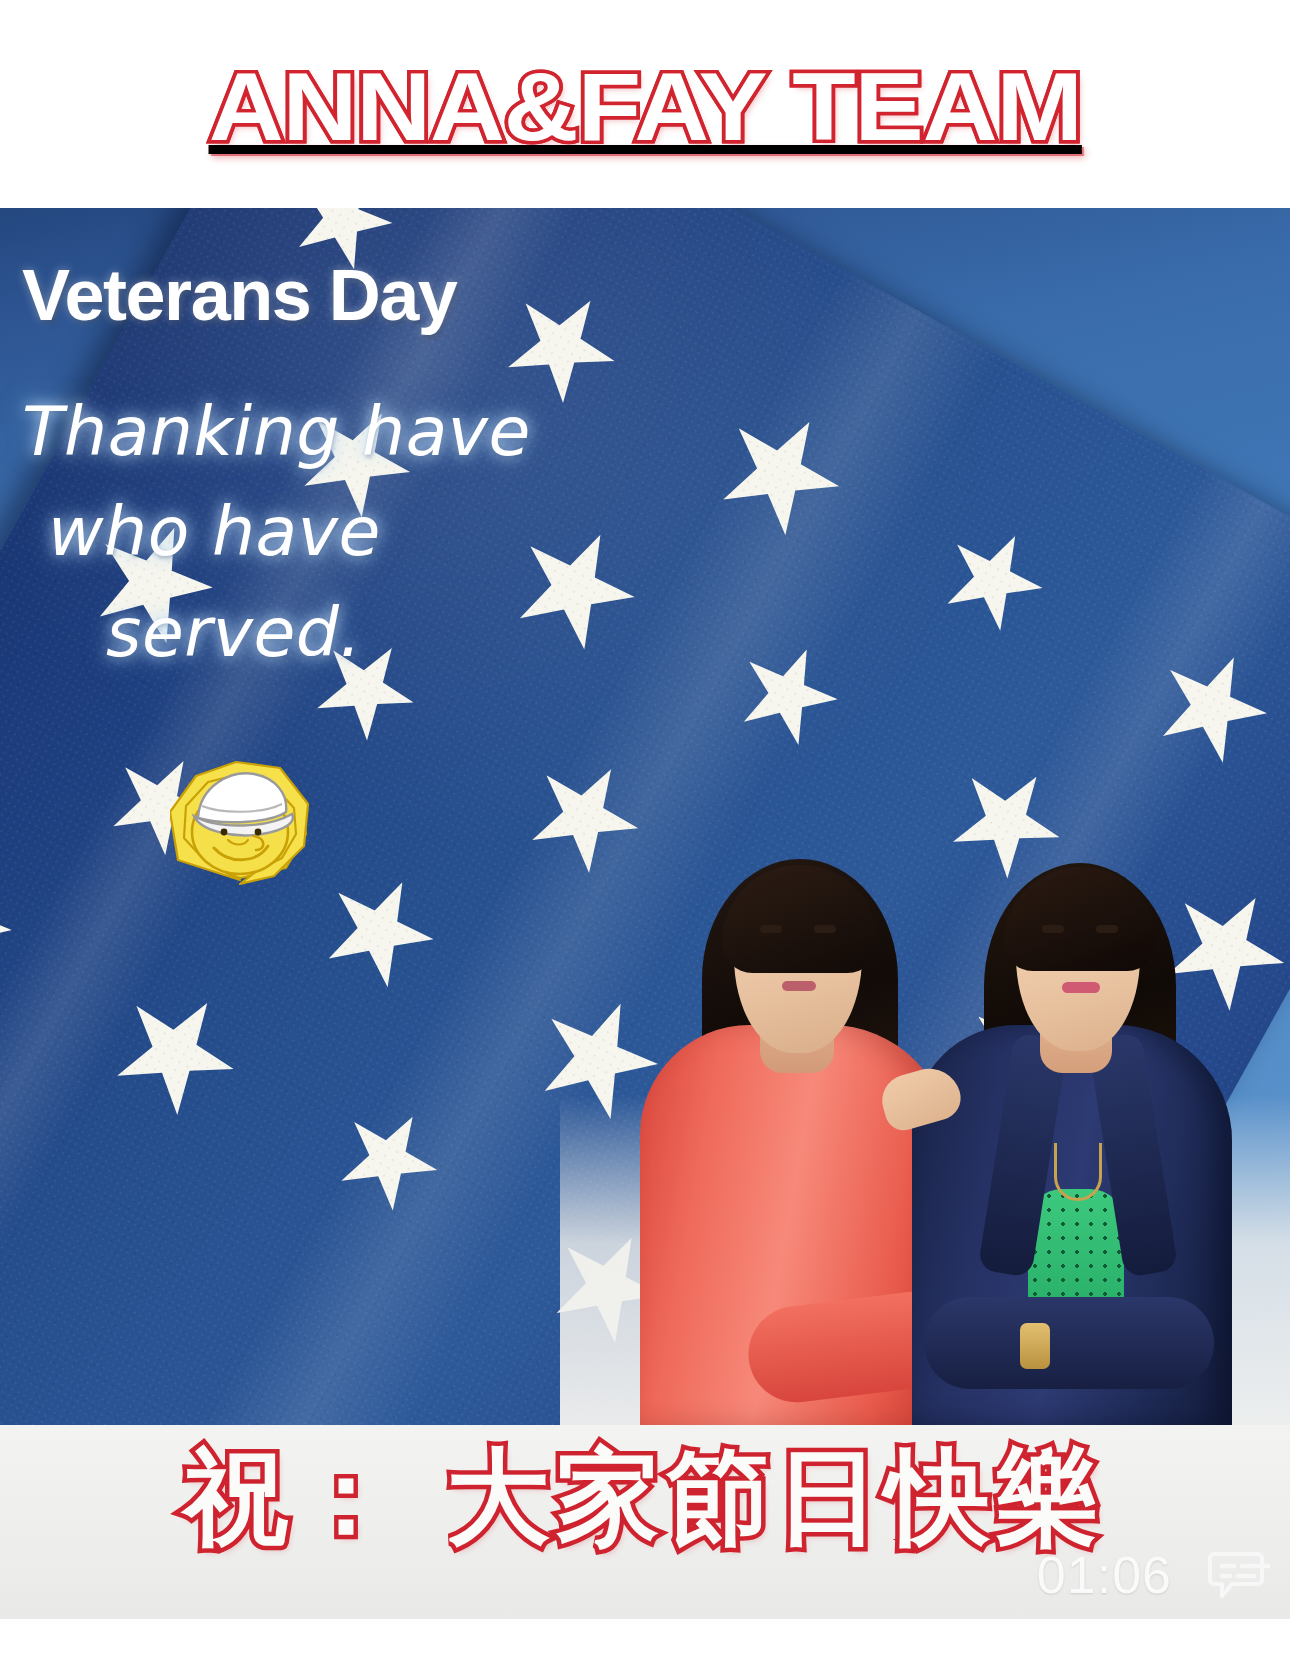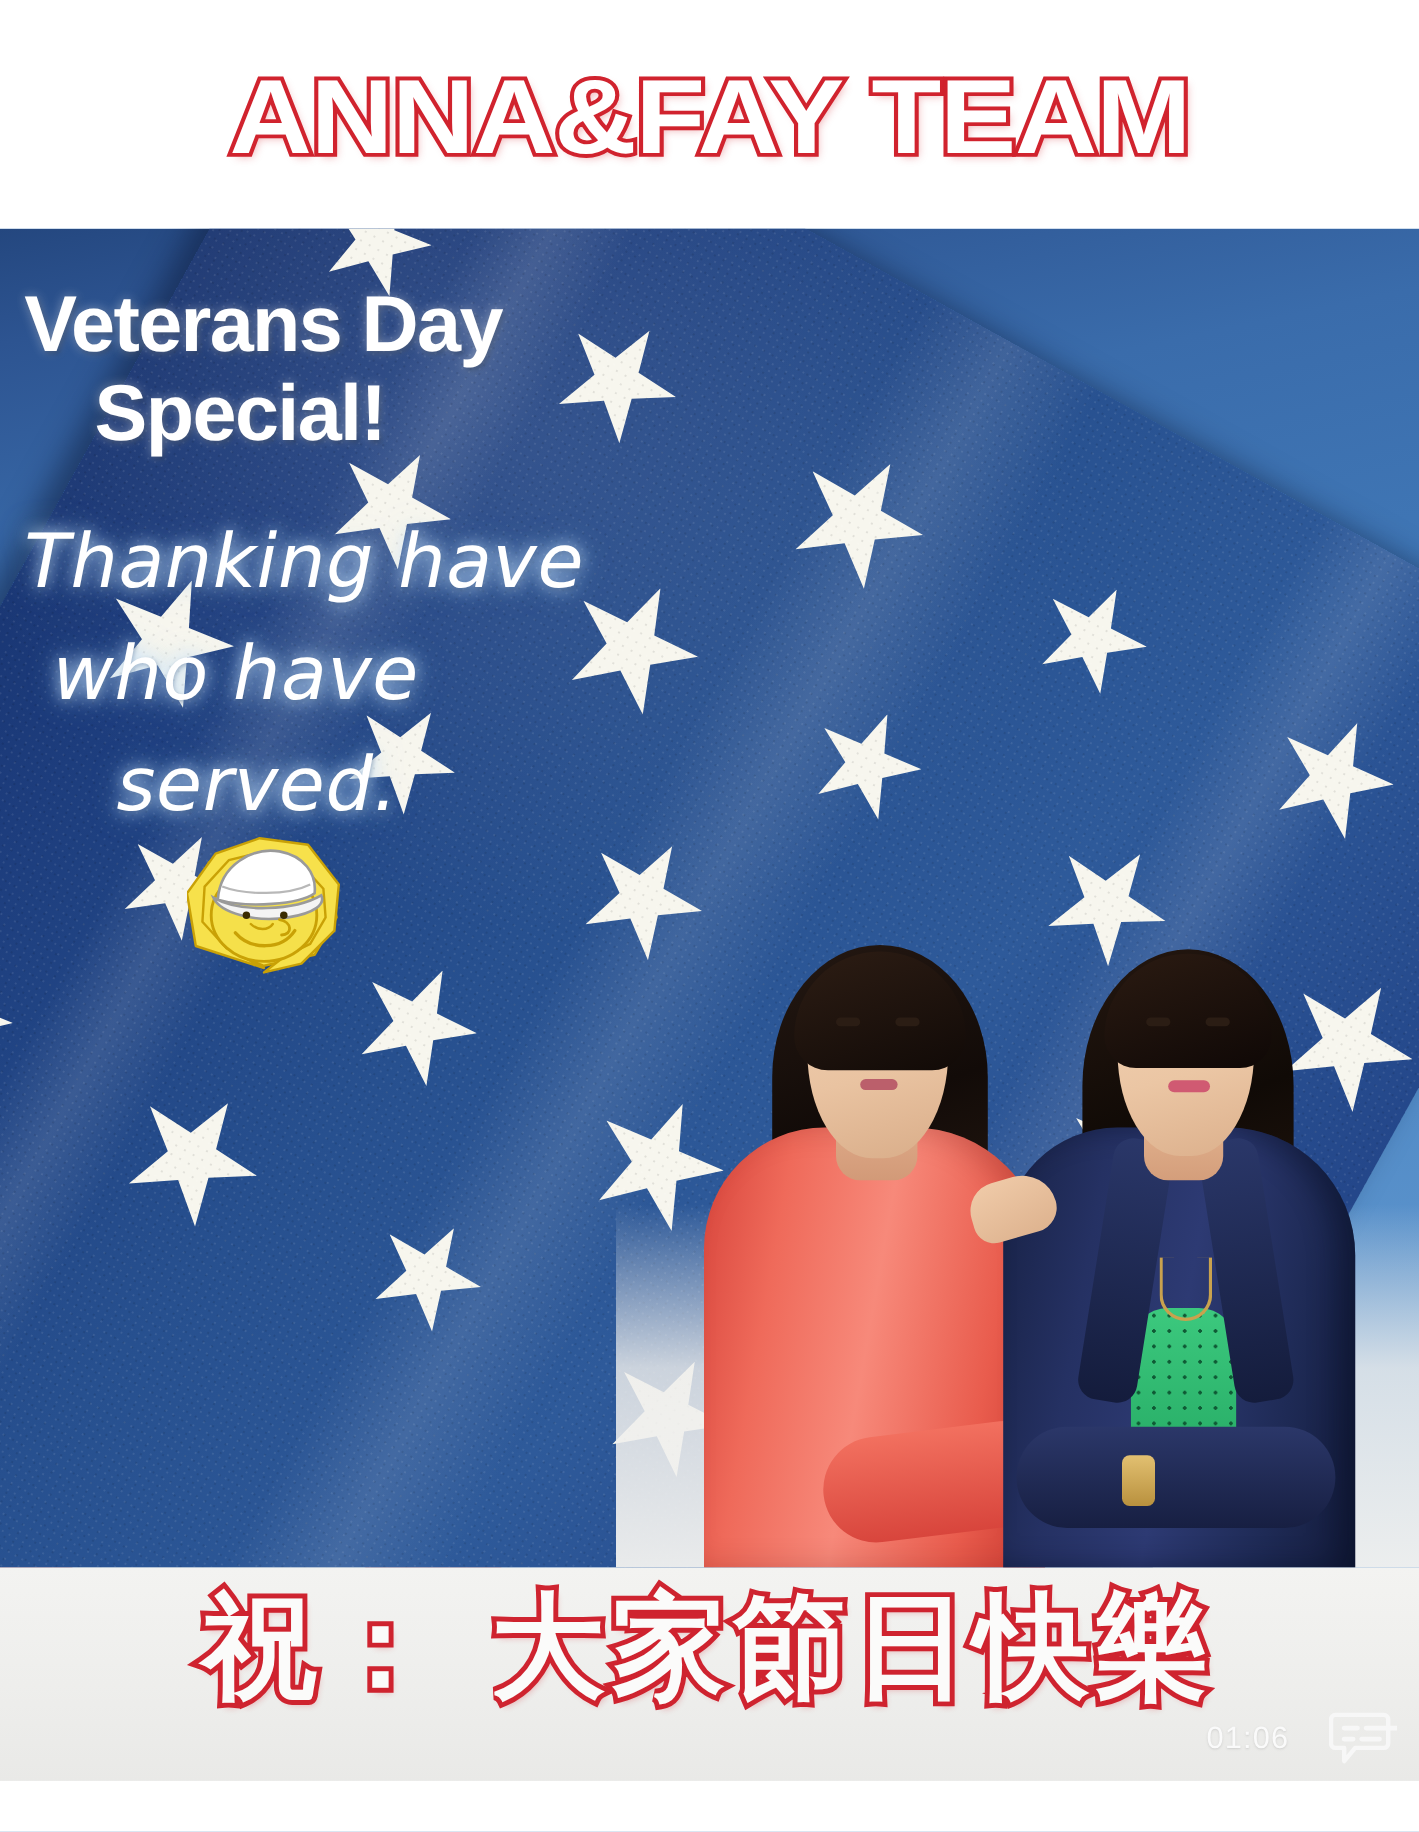--- a/index.html
+++ b/index.html
@@ -15,21 +15,21 @@
     position:relative;
     width:1290px; height:1665px;
     background:#ffffff;
   }
 
   
   .top-banner {
     position:absolute;
     left:0; top:0; width:1290px; height:208px;
     background:#ffffff;
-    display:flex; align-items:center; justify-content:center;
+    display:flex; align-items:center; justify-content:center;text-decoration:underline;
   }
   .banner-title {
     font-family:"Liberation Sans", sans-serif;
     font-weight:700;
     font-size:96px;
     line-height:1;
     letter-spacing:-1px;
     transform:scaleX(1.08);
     color:#ffffff;
     -webkit-text-stroke:7px #d1242f;
@@ -301,21 +301,21 @@
       3px 4px 6px rgba(207,36,48,0.30);
     white-space:nowrap;
   }
 
   .player-meta {
     position:absolute; right:28px; bottom:14px;
     display:flex; align-items:center; gap:36px;
   }
   .timestamp {
     font-family:"Liberation Sans", sans-serif;
-    font-size:28px;
+    font-size:52px;
     font-weight:400;
     color:#fafafa;
     letter-spacing:1px;
     text-shadow:0 1px 2px rgba(120,120,120,.25);
   }
   .cc-icon { width:62px; height:50px; display:block; flex:none; margin-right:-8px; }
 </style>
 </head>
 <body>
 
@@ -401,21 +401,20 @@
         <div class="hair-front"></div>
         <div class="eye l"></div>
         <div class="eye r"></div>
         <div class="mouth"></div>
       </div>
     </div>
 
     <div class="overlay-text">
       <div class="ov-headline">
         <span>Veterans Day</span>
-        <span class="l2">Special!</span>
       </div>
       <div class="ov-script">
         <span>Thanking have</span>
         <span class="s2">who have</span>
         <span class="s3">served.</span>
       </div>
     </div>
 
     <div class="sun-sticker">
       <svg viewBox="0 0 140 130" width="140" height="130">

